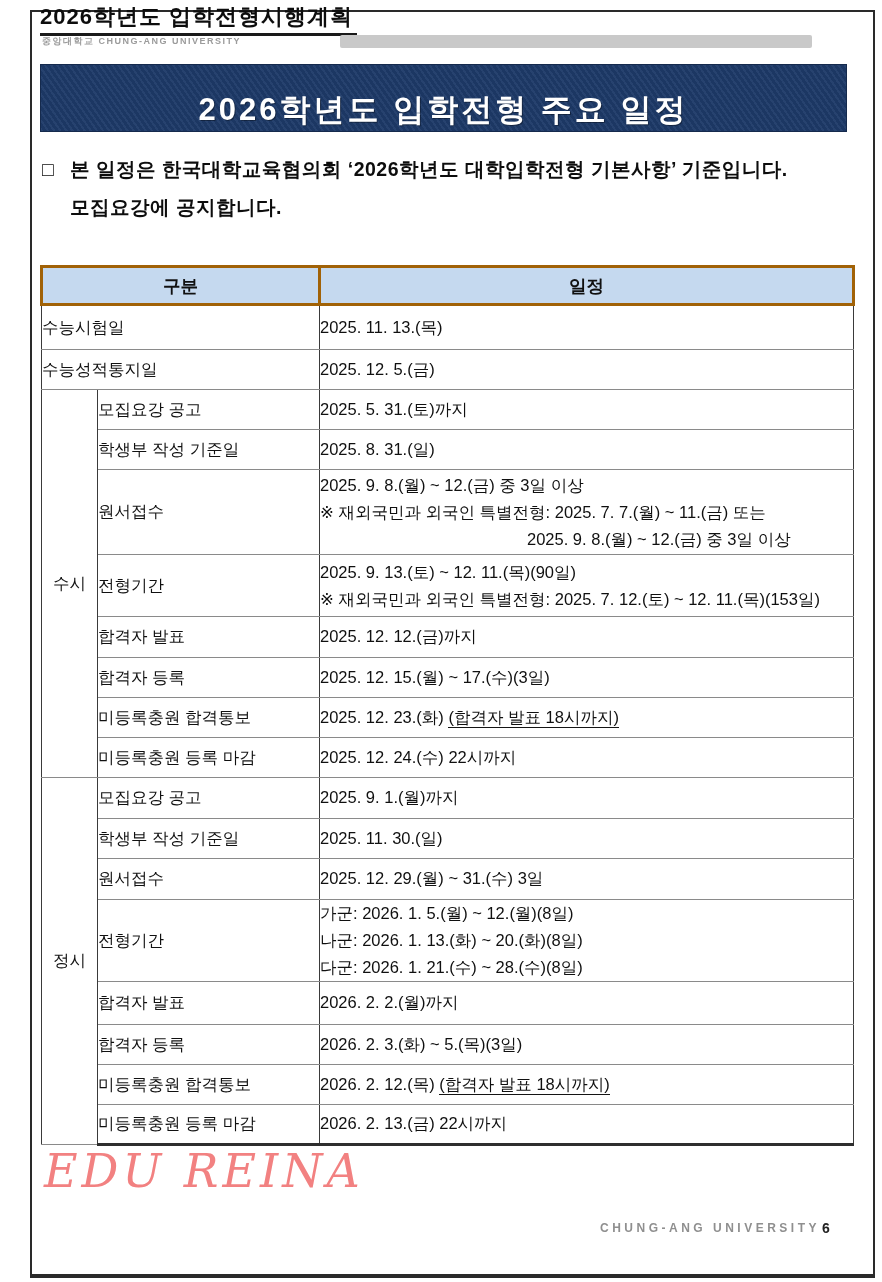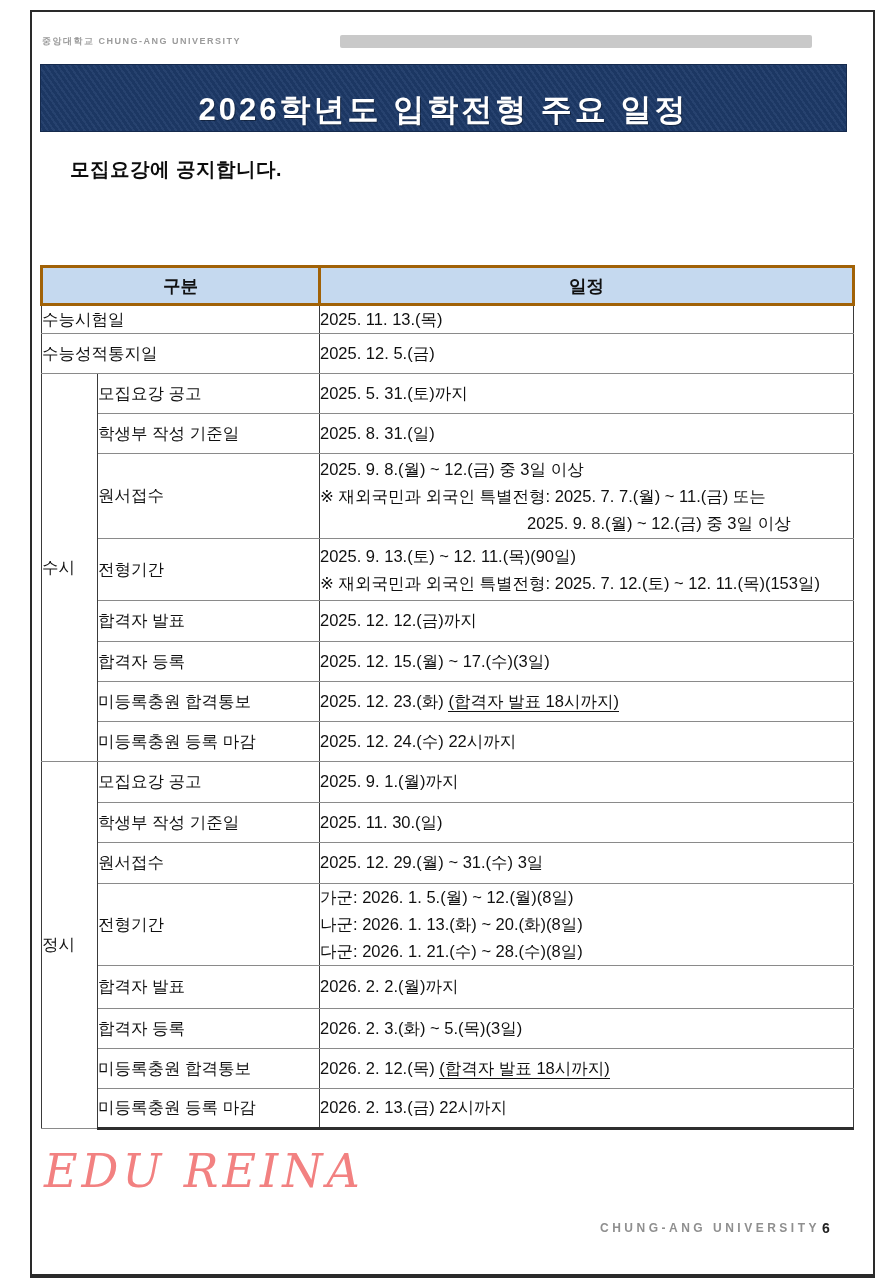--- a/index.html
+++ b/index.html
@@ -41,52 +41,54 @@
   table.sched col.c-cat{width:222px;}
   table.sched col.c-date{width:534px;}
   table.sched th,table.sched td{border:1px solid #8a8a8a;padding:0;vertical-align:middle;}
   table.sched th{background:#c5d9ef;font-size:17.5px;font-weight:bold;text-align:center;
     border:3px solid #a16207;}
   table.sched tr.head{height:38px;}
   table.sched{border-top:3px solid #2e2e2e;}
   table.sched tr.last td{border-bottom:3px solid #2e2e2e;}
   td.cat,td.catwide{text-align:left;padding-left:13px;}
   td.date{text-align:left;padding-left:12px;}
-  td.group{text-align:left;border-left:1px solid #3a3a3a;}
+  td.group{text-align:center;border-left:1px solid #3a3a3a;}
   table.sched td{border-left-color:#3a3a3a;border-right-color:#3a3a3a;}
   tr.sect td{border-top:1.5px solid #4a4a4a;}
-  .r45{height:29px}.r40{height:40px}.r41{height:41px}.r43{height:43px}
+  .r45{height:45px}.r40{height:40px}.r41{height:41px}.r43{height:43px}
   .r85{height:85px}.r62{height:62px}.r80{height:80px}
   .ln{line-height:27px;}
   .indent{margin-left:207px;}
   .uline{border-bottom:1.6px solid #141414;padding-bottom:1px;}
 
   
   .watermark{position:absolute;left:44px;top:1144px;z-index:3;
     font-family:"DejaVu Serif","Liberation Serif",serif;font-style:italic;
     font-size:46px;color:#f28181;letter-spacing:4px;}
   .footer-univ{position:absolute;left:600px;top:1221px;z-index:3;font-size:12px;font-weight:bold;
     color:#8f8f8f;letter-spacing:3.5px;}
   .footer-page{position:absolute;left:822px;top:1220px;z-index:3;font-size:14px;font-weight:bold;color:#222;}
 </style>
 </head>
 <body>
 
 <div class="canvas">
   <div class="page-frame"></div>
 
+  <div class="doc-title">2026학년도 입학전형시행계획</div>
 
   <div class="logo-row">중앙대학교 CHUNG-ANG UNIVERSITY</div>
   <div class="logo-bar"></div>
 
   <div class="banner">
     <span class="banner-text">2026학년도 입학전형 주요 일정</span>
   </div>
 
   <div class="intro">
+    <div><span class="bullet">□</span><span>본 일정은 한국대학교육협의회 ‘2026학년도 대학입학전형 기본사항’ 기준입니다.</span></div>
     <div class="cont">모집요강에 공지합니다.</div>
   </div>
 
   <table class="sched">
     <colgroup>
         <col class="c-group">
         <col class="c-cat">
         <col class="c-date">
       </colgroup>
 

